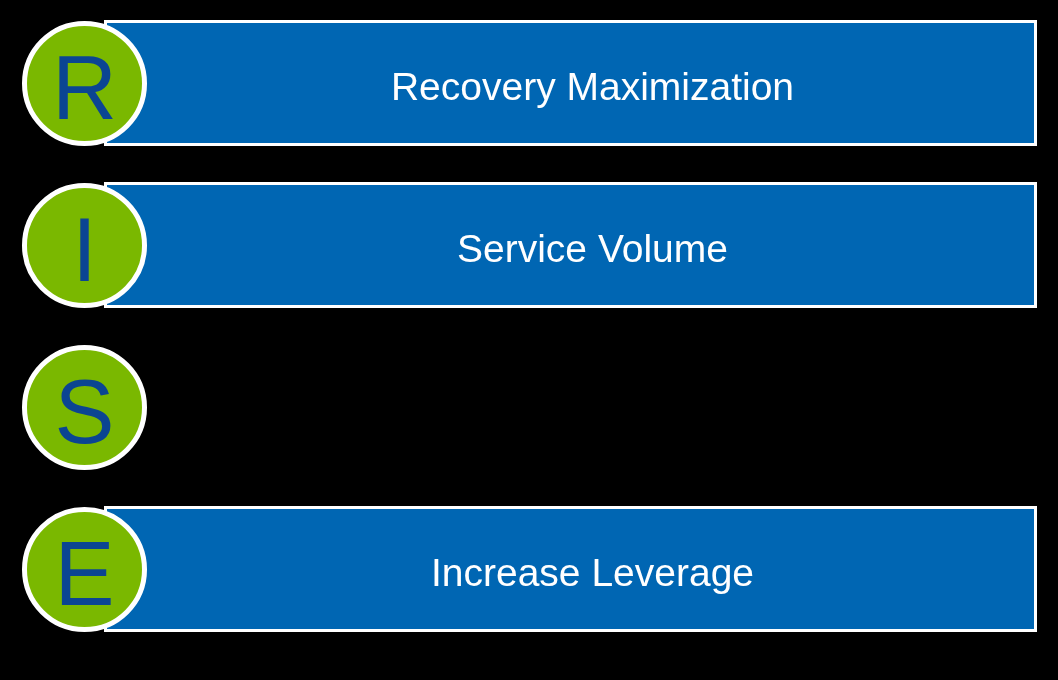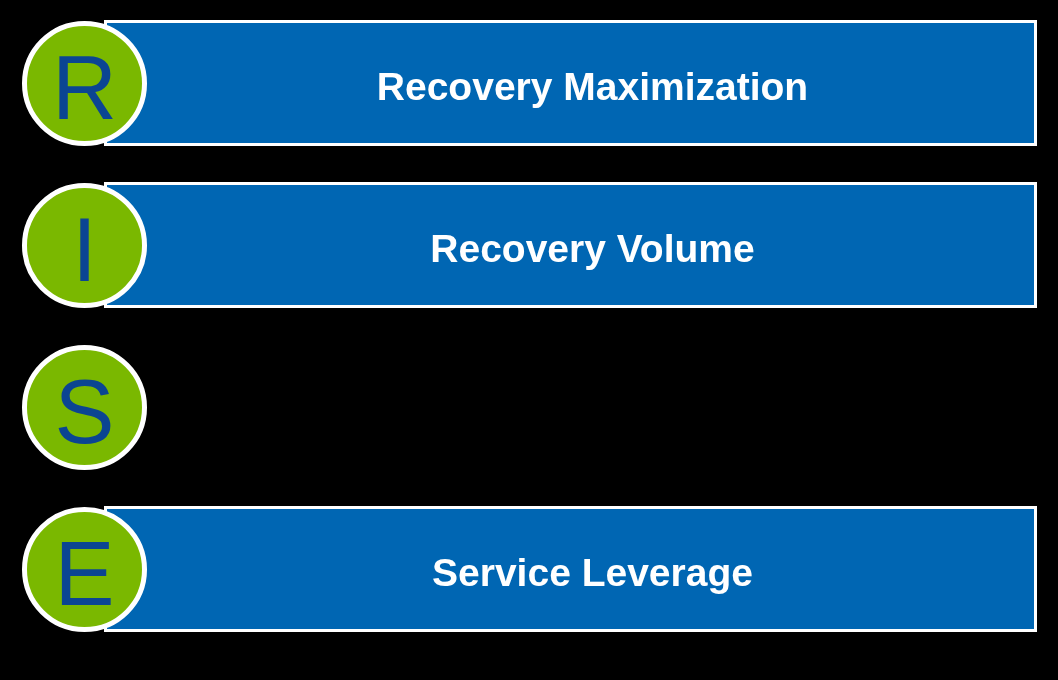--- a/index.html
+++ b/index.html
@@ -31,21 +31,21 @@
     background: var(--bar_fill, #0066B3);
     border: 3px solid var(--bar_border, #fff);
     display: flex;
     align-items: center;
     justify-content: center;
     z-index: 1;
   }
   .bar-label {
     color: var(--bar_text, #fff);
     font-size: 39px;
-    font-weight: bold;
+    font-weight: normal;
     line-height: 1;
     transform: translateY(3px);
     white-space: nowrap;
     margin-left: 44px;
   }
   .badge {
     position: absolute;
     left: 22px;
     top: 1px;
     width: 125px;
@@ -76,35 +76,35 @@
     <div class="bar">
       <span class="bar-label">Recovery Maximization</span>
     </div>
     <div class="badge">
       <span class="badge-letter">R</span>
     </div>
   </div>
 
   <div class="row" style="top:182px">
     <div class="bar">
-      <span class="bar-label">Recovery Volume</span>
+      <span class="bar-label">Service Volume</span>
     </div>
     <div class="badge">
       <span class="badge-letter">I</span>
     </div>
   </div>
 
   <div class="row" style="top:344px">
     <div class="badge">
       <span class="badge-letter">S</span>
     </div>
   </div>
 
   <div class="row" style="top:506px">
     <div class="bar">
-      <span class="bar-label">Service Leverage</span>
+      <span class="bar-label">Increase Leverage</span>
     </div>
     <div class="badge">
       <span class="badge-letter">E</span>
     </div>
   </div>
 
 </div>
 
 </body></html>

